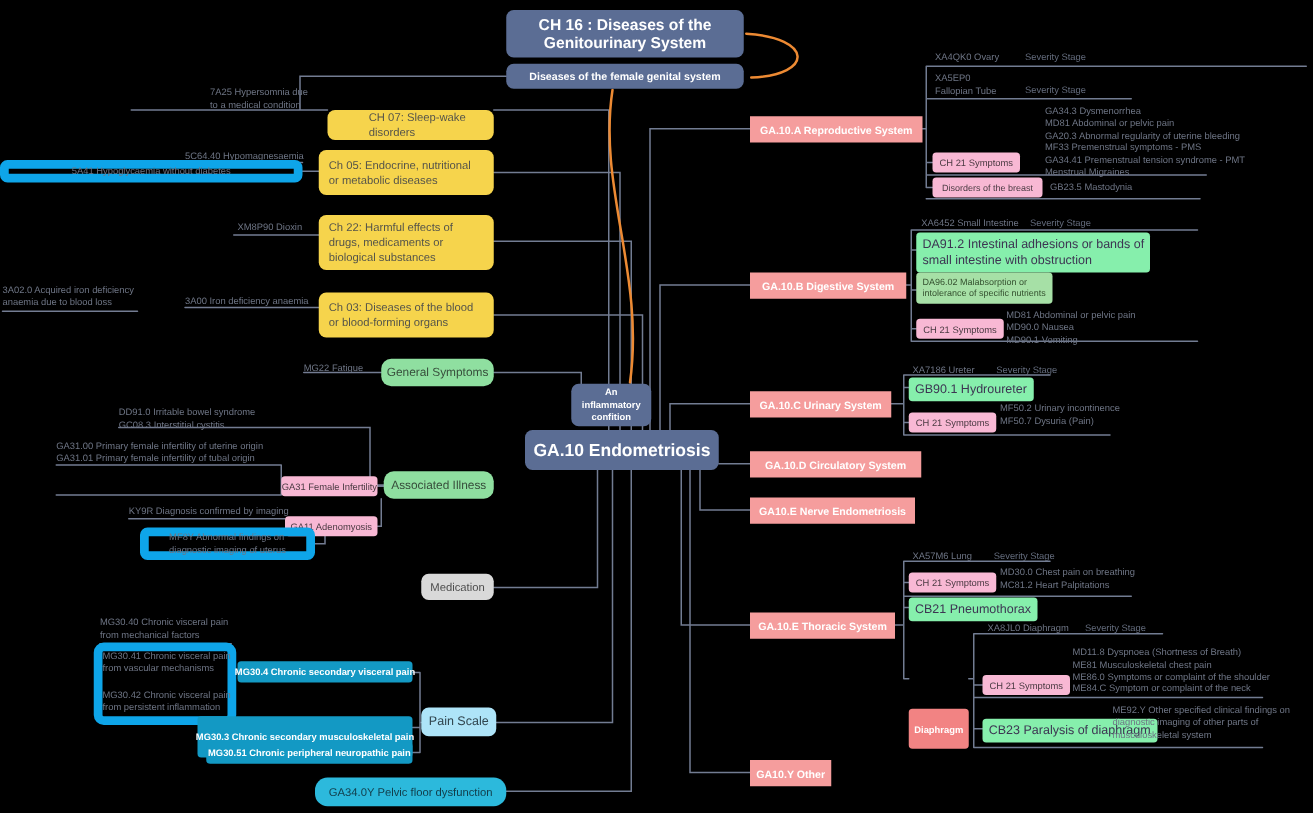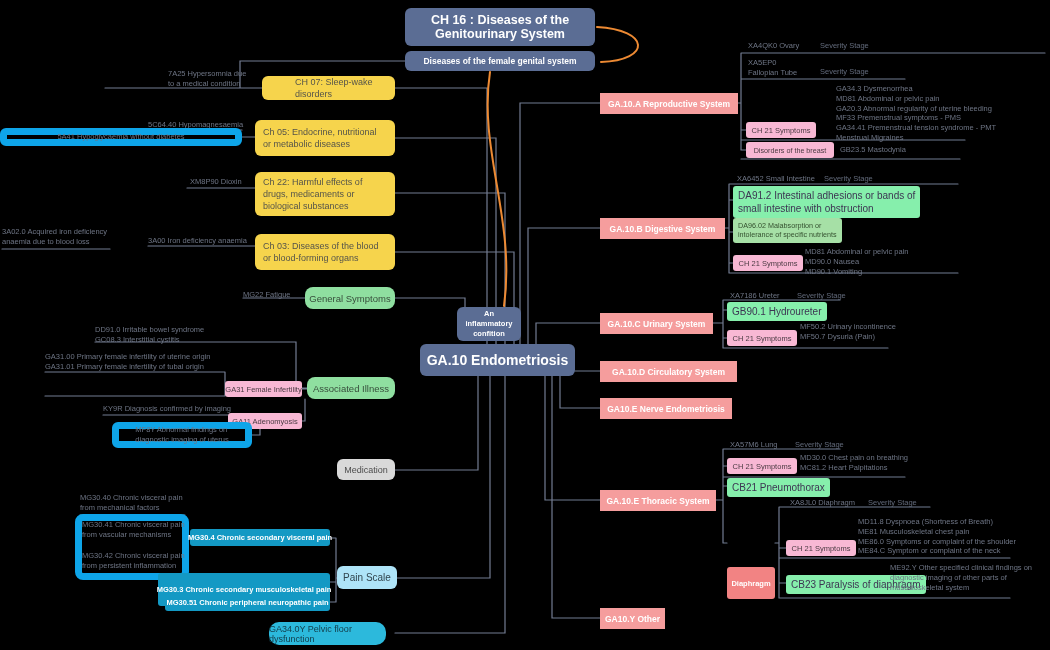--- a/index.html
+++ b/index.html
@@ -73,21 +73,21 @@
       <path d="M490,72 C478,150 516,220 504,306"></path>
     </g>
   </svg>
 
   <div class="abs bluebox" style="left:405px;top:8px;width:190px;height:38px;font-size:12.5px;">CH 16 : Diseases of the
 Genitourinary System</div>
   <div class="abs bluebox" style="left:405px;top:51px;width:190px;height:20px;font-size:8.5px;">Diseases of the female genital system</div>
 
   <div class="note" style="left:168px;top:69px;width:90px;">7A25 Hypersomnia due
 to a medical condition</div>
-  <div class="abs yellow" style="left:262px;top:76px;width:133px;height:24px;padding-left:33px;">CH 07: Sleep-wake disorders</div>
+  <div class="abs yellow" style="left:262px;top:88px;width:133px;height:24px;padding-left:33px;">CH 07: Sleep-wake disorders</div>
 
   <div class="note" style="left:148px;top:120px;width:100px;">5C64.40 Hypomagnesaemia</div>
   <div class="abs outlined" style="left:0px;top:128px;width:242px;height:18px;">5A41 Hypoglycaemia without diabetes</div>
   <div class="abs yellow" style="left:255px;top:120px;width:140px;height:36px;">Ch 05: Endocrine, nutritional or metabolic diseases</div>
 
   <div class="note" style="left:190px;top:177px;width:62px;">XM8P90 Dioxin</div>
   <div class="abs yellow" style="left:255px;top:172px;width:140px;height:44px;">Ch 22: Harmful effects of drugs, medicaments  or biological substances</div>
 
   <div class="note" style="left:2px;top:227px;width:130px;">3A02.0 Acquired iron deficiency
 anaemia due to blood loss</div>
@@ -115,21 +115,21 @@
   <div class="abs outlined" style="left:75px;top:514px;width:114px;height:66px;border-radius:8px;"></div>
   <div class="note" style="left:82px;top:520px;width:108px;">MG30.41 Chronic visceral pain
 from vascular mechanisms</div>
   <div class="note" style="left:82px;top:551px;width:108px;">MG30.42 Chronic visceral pain
 from persistent inflammation</div>
   <div class="abs teal" style="left:190px;top:529px;width:140px;height:17px;">MG30.4 Chronic secondary visceral pain</div>
   <div class="abs teal" style="left:158px;top:573px;width:172px;height:33px;">MG30.3 Chronic secondary musculoskeletal pain</div>
   <div class="abs teal" style="left:165px;top:594px;width:165px;height:17px;">MG30.51 Chronic peripheral neuropathic pain</div>
   <div class="abs painscale" style="left:337px;top:566px;width:60px;height:23px;">Pain Scale</div>
 
-  <div class="abs cyan" style="left:252px;top:622px;width:117px;height:23px;margin-left:17px;">GA34.0Y Pelvic floor dysfunction</div>
+  <div class="abs cyan" style="left:252px;top:622px;width:153px;height:23px;">GA34.0Y Pelvic floor dysfunction</div>
 
   <div class="abs bluebox" style="left:457px;top:307px;width:64px;height:34px;font-size:7.5px;line-height:1.3;">An
 inflammatory
 confition</div>
   <div class="abs bluebox" style="left:420px;top:344px;width:155px;height:32px;font-size:14px;">GA.10 Endometriosis</div>
 
   <div class="abs system" style="left:600px;top:93px;width:138px;height:21px;">GA.10.A Reproductive System</div>
   <div class="abs system" style="left:600px;top:218px;width:125px;height:21px;">GA.10.B Digestive System</div>
   <div class="abs system" style="left:600px;top:313px;width:113px;height:21px;">GA.10.C Urinary System</div>
   <div class="abs system" style="left:600px;top:361px;width:137px;height:21px;">GA.10.D Circulatory System</div>

